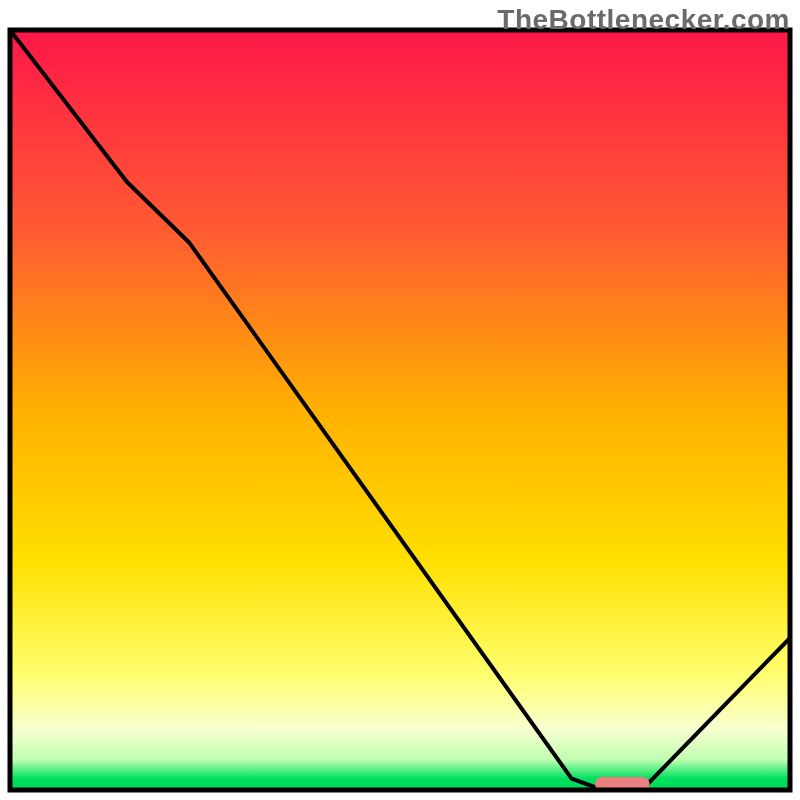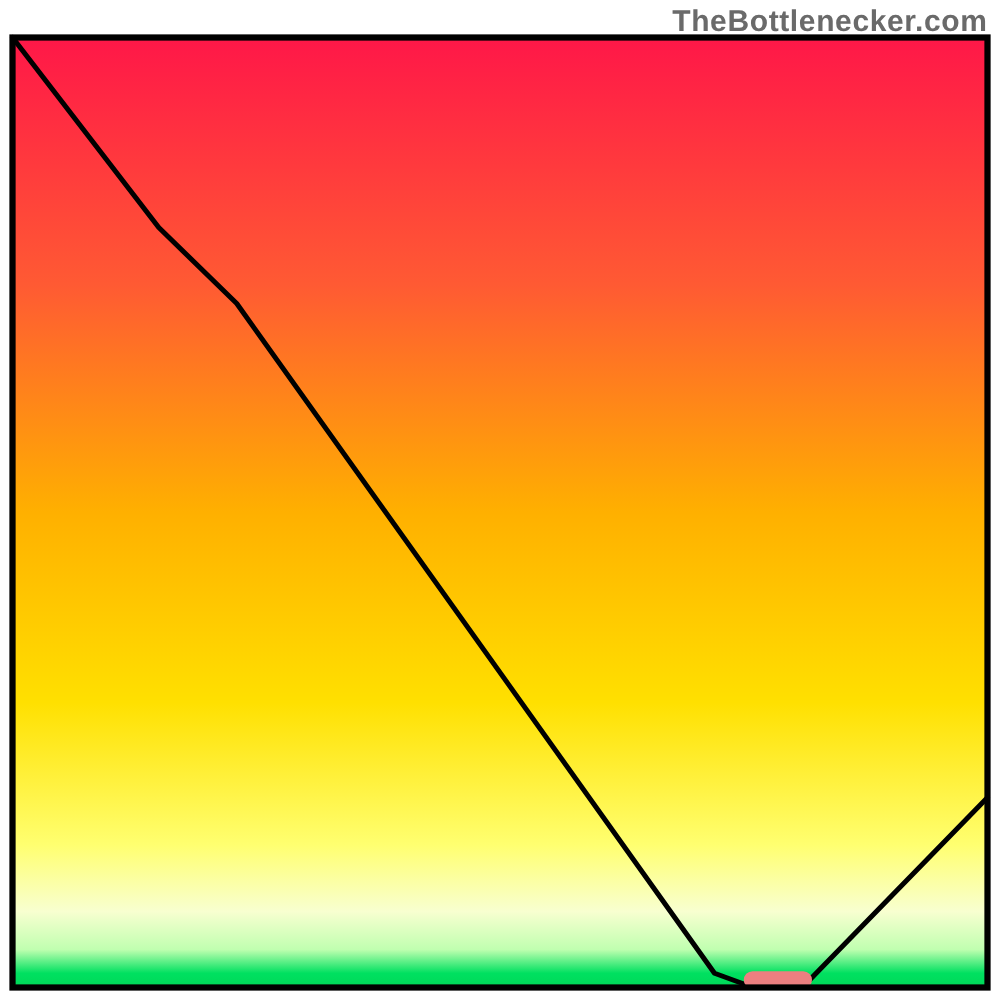--- a/index.html
+++ b/index.html
@@ -12,21 +12,21 @@
   }
   .container {
     position: relative;
     width: 800px;
     height: 800px;
   }
   .watermark {
     position: absolute;
     top: 4px;
     right: 10px;
-    font-size: 24px;
+    font-size: 28px;
     font-weight: bold;
     color: #6a6a6a;
     letter-spacing: 0.5px;
     z-index: 5;
   }
   svg.chart {
     position: absolute;
     top: 0;
     left: 0;
     width: 800px;

